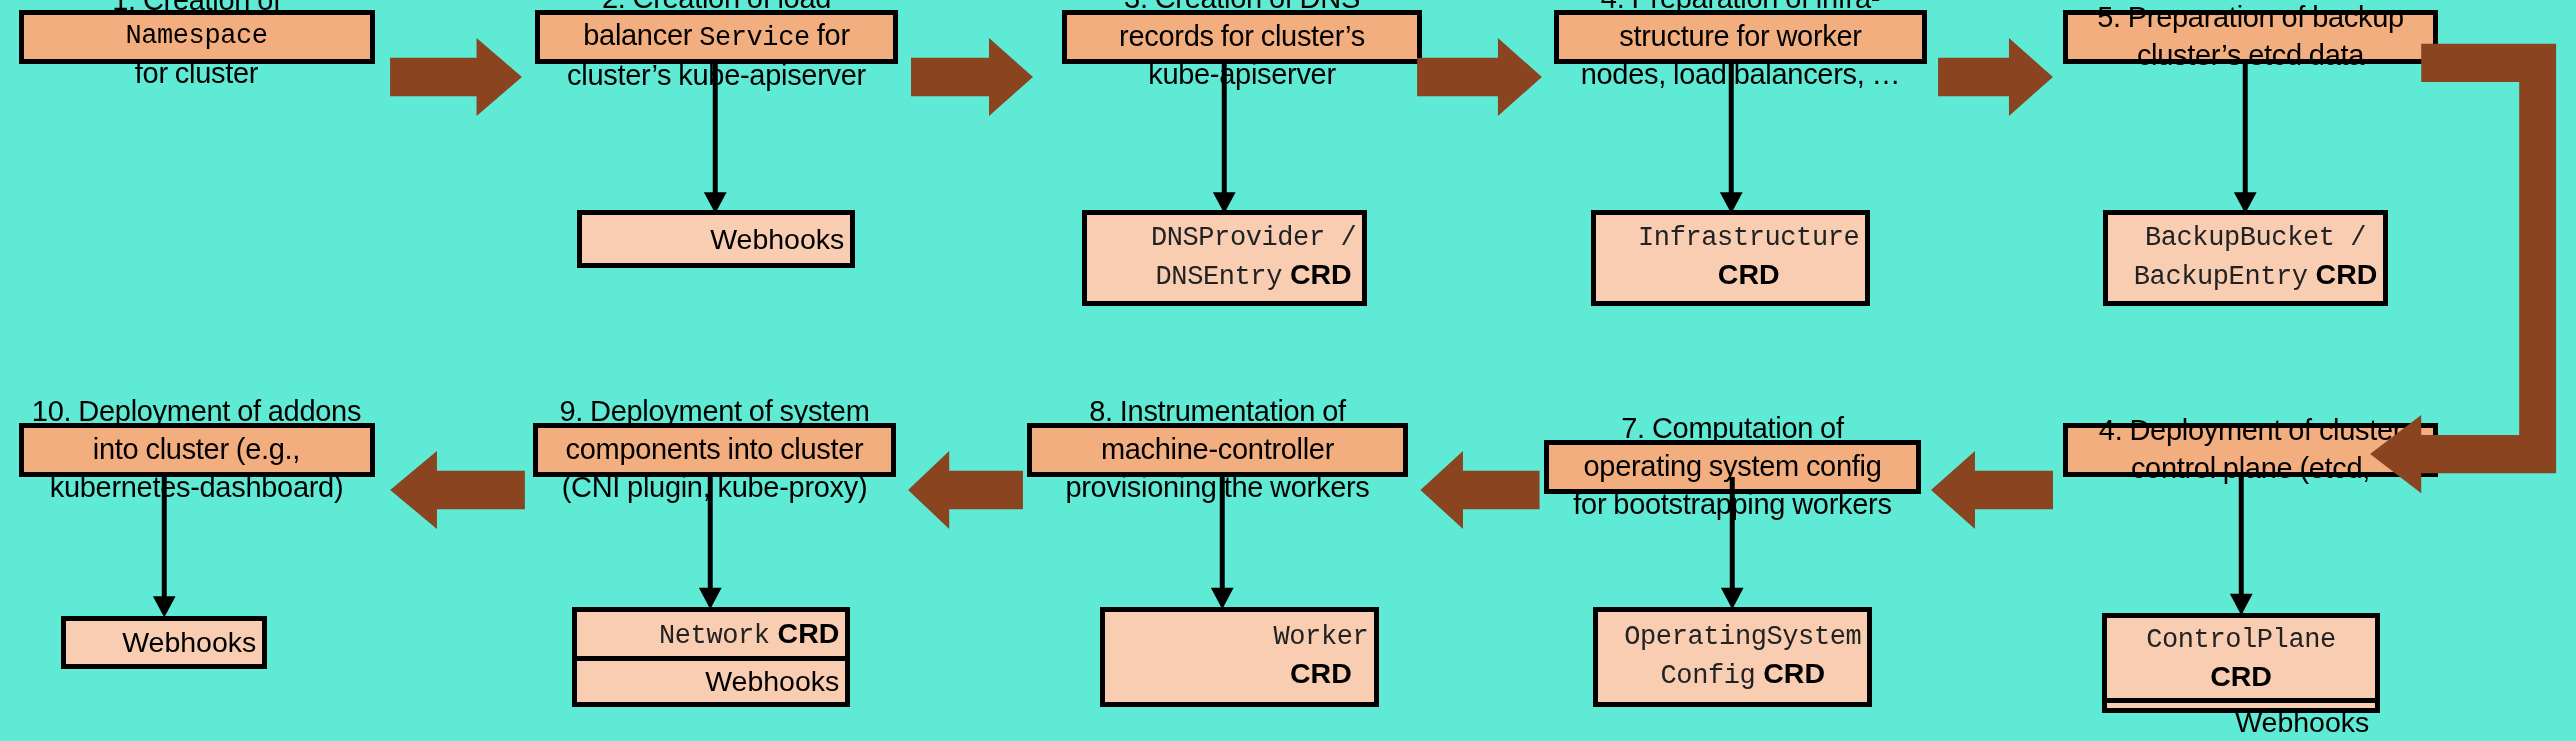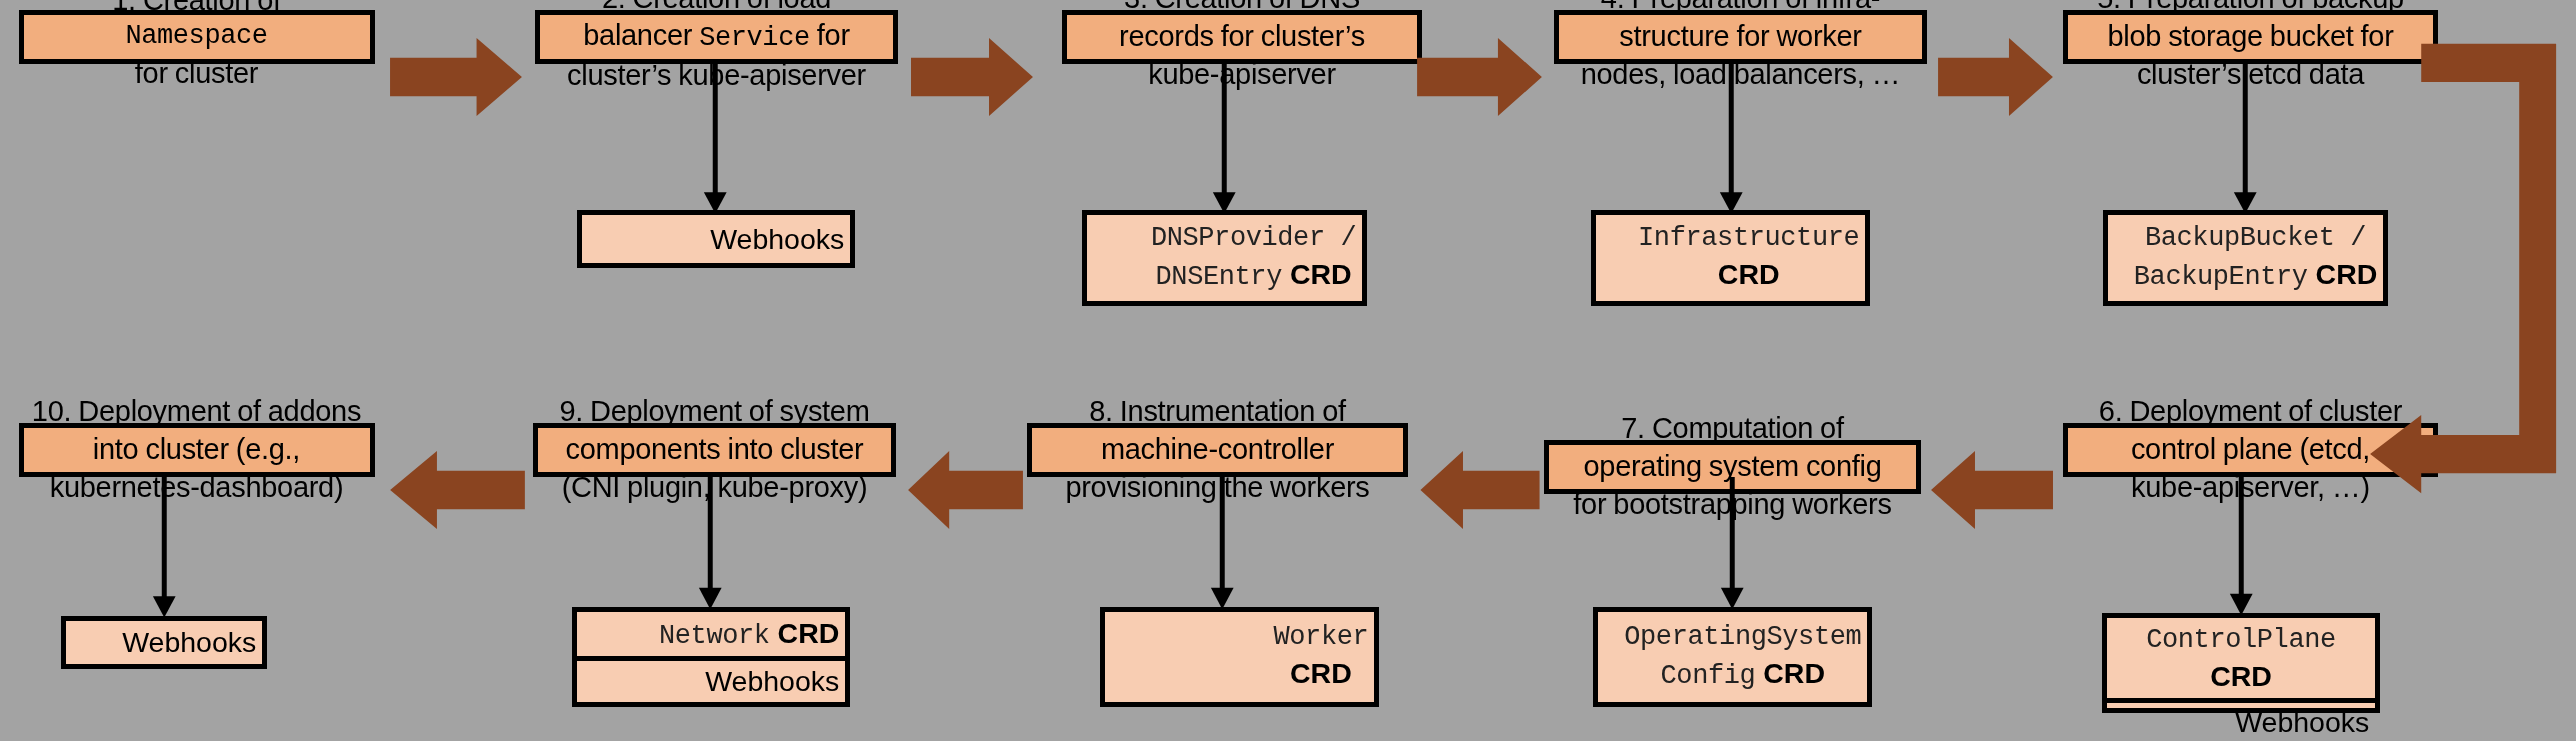--- a/index.html
+++ b/index.html
@@ -11,21 +11,21 @@
     width: 2576px;
     height: 742px;
     font-family: "Liberation Sans", sans-serif;
     -webkit-font-smoothing: antialiased;
   }
   #canvas {
     position: relative;
     width: 2576px;
     height: 742px;
     overflow: hidden;
-    background: #a3a3a3;
+    background: #5eead4;
   }
 
   
   .step-box {
     position: absolute;
     box-sizing: border-box;
     background: #F2AE7E;
     border: 5px solid #000000;
     display: flex;
     align-items: center;
@@ -130,21 +130,20 @@
     <div class="step-text">
       <div>4. Preparation of infra-</div>
       <div>structure for worker</div>
       <div>nodes, load balancers, …</div>
     </div>
   </div>
 
   <div class="step-box" style="left:2063px; top:10px; width:375px; height:54px;">
     <div class="step-text">
       <div>5. Preparation of backup</div>
-      <div>blob storage bucket for</div>
       <div>cluster’s etcd data</div>
     </div>
   </div>
 
   <div class="res-box" style="left:577px; top:210px; width:278px; height:58px;">
     <div class="res-cell">
       <div class="res-text plain">Webhooks</div>
     </div>
   </div>
 
@@ -202,23 +201,22 @@
   <div class="step-box" style="left:1544px; top:440px; width:377px; height:54px;">
     <div class="step-text">
       <div>7. Computation of</div>
       <div>operating system config</div>
       <div>for bootstrapping workers</div>
     </div>
   </div>
 
   <div class="step-box" style="left:2063px; top:423px; width:375px; height:54px;">
     <div class="step-text">
-      <div>6. Deployment of cluster</div>
+      <div>4. Deployment of cluster</div>
       <div>control plane (etcd,</div>
-      <div>kube-apiserver, …)</div>
     </div>
   </div>
 
   <div class="res-box" style="left:61px; top:616px; width:206px; height:53px;">
     <div class="res-cell">
       <div class="res-text plain">Webhooks</div>
     </div>
   </div>
 
   <div class="res-box" style="left:572px; top:607px; width:278px; height:100px;">

